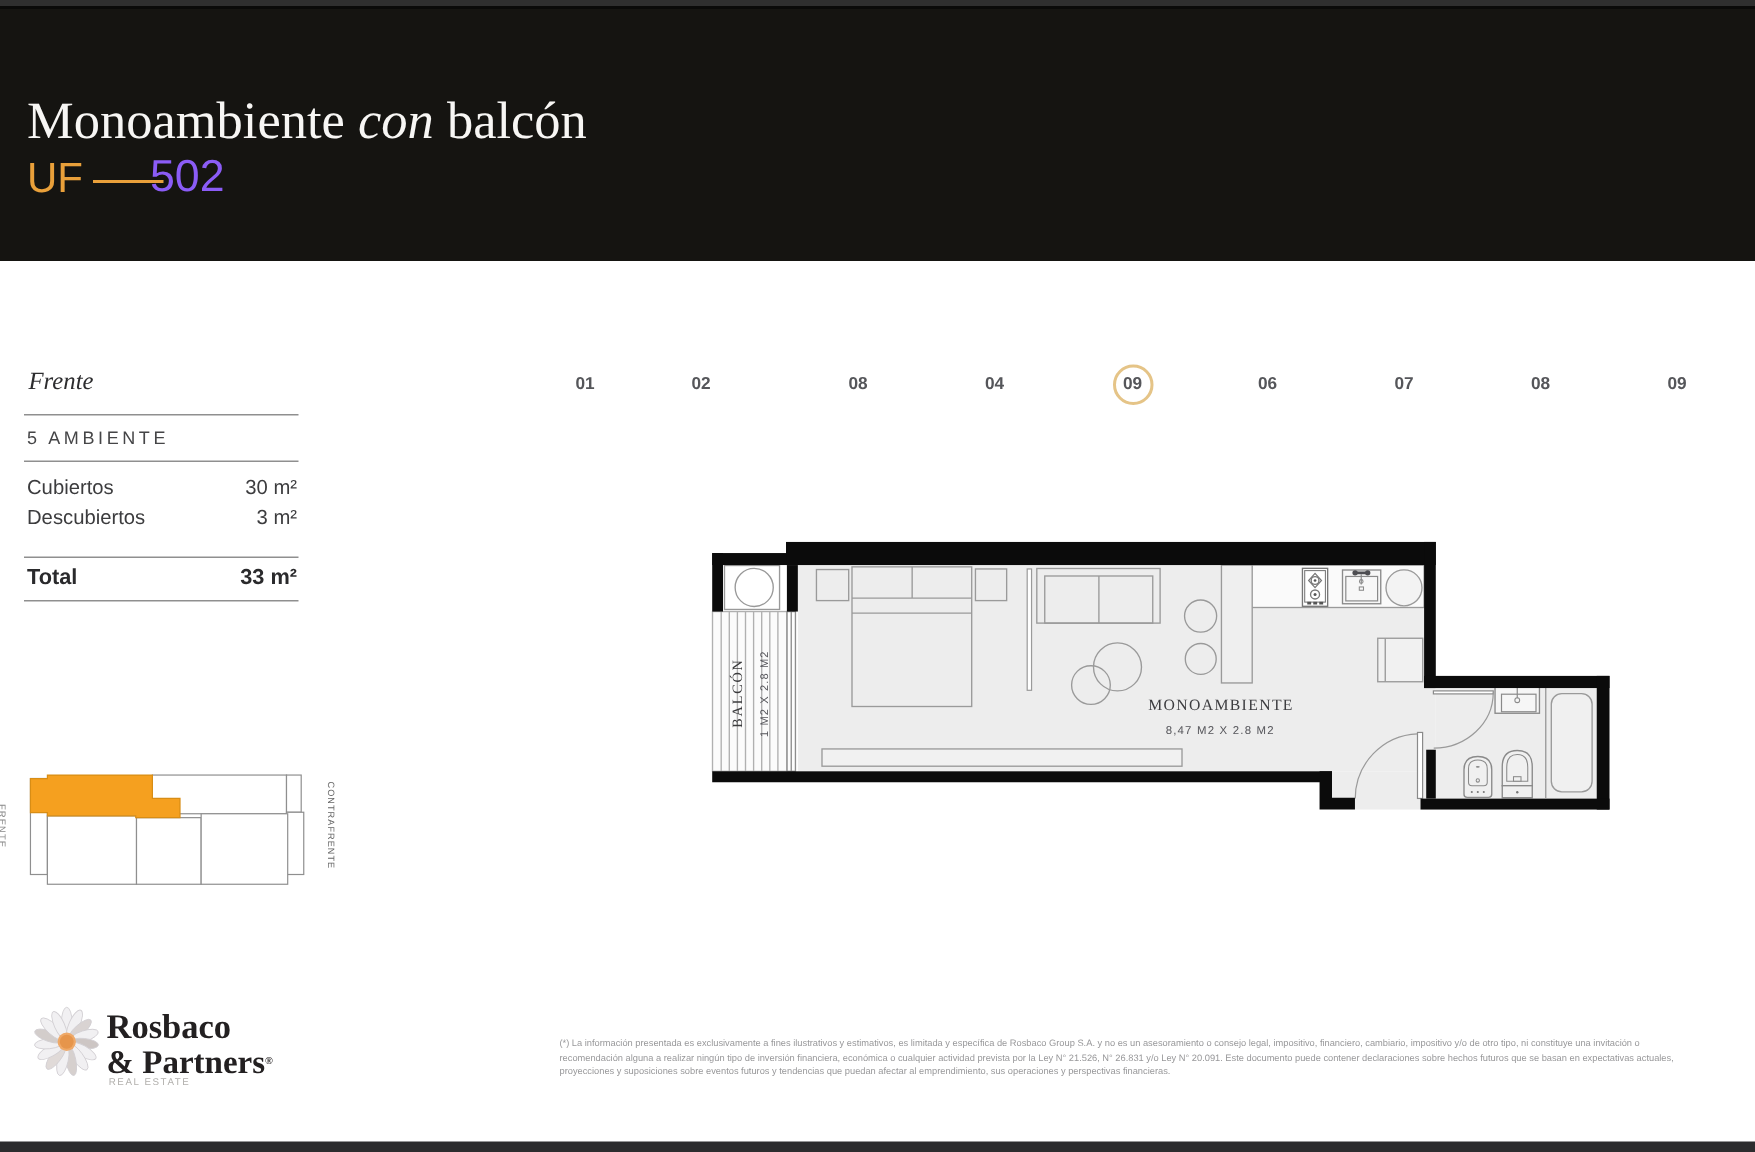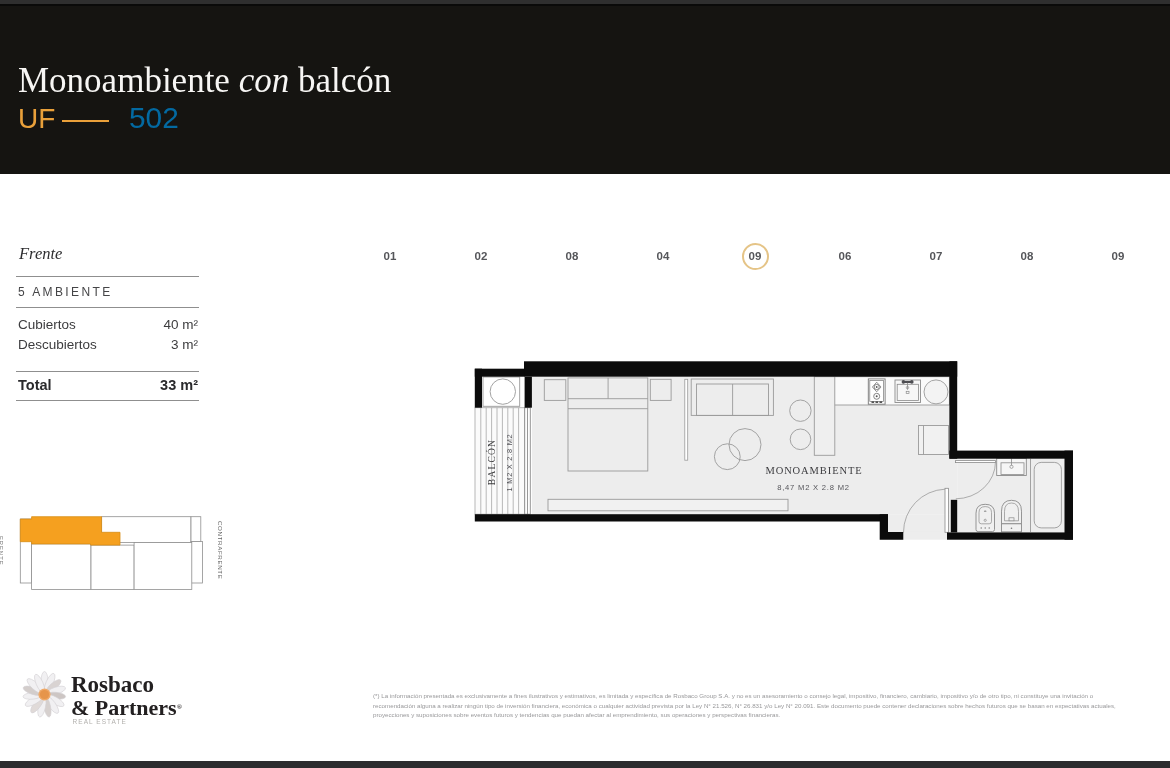--- a/index.html
+++ b/index.html
@@ -14,43 +14,43 @@
 
 <div class="abs" style="left:0;top:0;width:1170px;height:4px;background:#2f2f2f;"></div>
 <div class="abs" style="left:0;top:4px;width:1170px;height:2px;background:#0a0a09;"></div>
 
 <div class="abs" style="left:18px;top:63px;font-family:'Liberation Serif',serif;font-size:35px;line-height:35px;color:#f7f6f4;">Monoambiente <i>con</i> balcón</div>
 
 <div class="abs" style="left:18px;top:104.5px;font-size:28px;line-height:28px;color:#e9a03a;">UF</div>
 
 <div class="abs" style="left:62px;top:119.5px;width:46.5px;height:2.4px;background:#e9a03a;"></div>
 
-<div class="abs" style="left:129px;top:103.2px;font-size:29.8px;line-height:29.8px;color:#0369a1;">502</div>
+<div class="abs" style="left:100px;top:103.2px;font-size:29.8px;line-height:29.8px;color:#8b5cf6;">502</div>
 
 <div class="abs" style="left:19px;top:245.5px;font-family:'Liberation Serif',serif;font-style:italic;font-size:16.5px;line-height:16.5px;color:#2d2d2f;">Frente</div>
 
 <div class="abs" style="left:16px;top:276px;width:183px;height:1px;background:#8f8f8f;"></div>
 
 <div class="abs" style="left:18px;top:285.5px;font-size:12px;line-height:12px;letter-spacing:2.4px;color:#454547;">5 AMBIENTE</div>
 
 <div class="abs" style="left:16px;top:307px;width:183px;height:1px;background:#8f8f8f;"></div>
 
-<div class="abs" style="left:18px;top:318px;width:180px;font-size:13.5px;line-height:13.5px;color:#3c3c3e;">Cubiertos<span style="float:right">40 m²</span></div>
+<div class="abs" style="left:18px;top:318px;width:180px;font-size:13.5px;line-height:13.5px;color:#3c3c3e;">Cubiertos<span style="float:right">30 m²</span></div>
 
 <div class="abs" style="left:18px;top:338px;width:180px;font-size:13.5px;line-height:13.5px;color:#3c3c3e;">Descubiertos<span style="float:right">3 m²</span></div>
 
 <div class="abs" style="left:16px;top:371px;width:183px;height:1px;background:#8f8f8f;"></div>
 
 <div class="abs" style="left:18px;top:378px;width:180px;font-size:14.5px;line-height:14.5px;font-weight:bold;color:#2a2a2c;">Total<span style="float:right">33 m²</span></div>
 
 <div class="abs" style="left:16px;top:400px;width:183px;height:1px;background:#8f8f8f;"></div>
 
 <div class="abs" style="top:250px;left:0;width:1170px;height:14px;font-size:11.5px;color:#55565a;font-weight:bold;">
   <span class="abs" style="left:370px;width:40px;text-align:center;">01</span>
-  <span class="abs" style="left:461px;width:40px;text-align:center;">02</span>
+  <span class="abs" style="left:461px;width:40px;">02</span>
   <span class="abs" style="left:552px;width:40px;text-align:center;">08</span>
   <span class="abs" style="left:643px;width:40px;text-align:center;">04</span>
   <span class="abs" style="left:735px;width:40px;text-align:center;">09</span>
   <span class="abs" style="left:825px;width:40px;text-align:center;">06</span>
   <span class="abs" style="left:916px;width:40px;text-align:center;">07</span>
   <span class="abs" style="left:1007px;width:40px;text-align:center;">08</span>
   <span class="abs" style="left:1098px;width:40px;text-align:center;">09</span>
 </div>
 
 <div class="abs" style="left:742px;top:243px;width:23px;height:23px;border:2px solid #e5c487;border-radius:50%;"></div>

